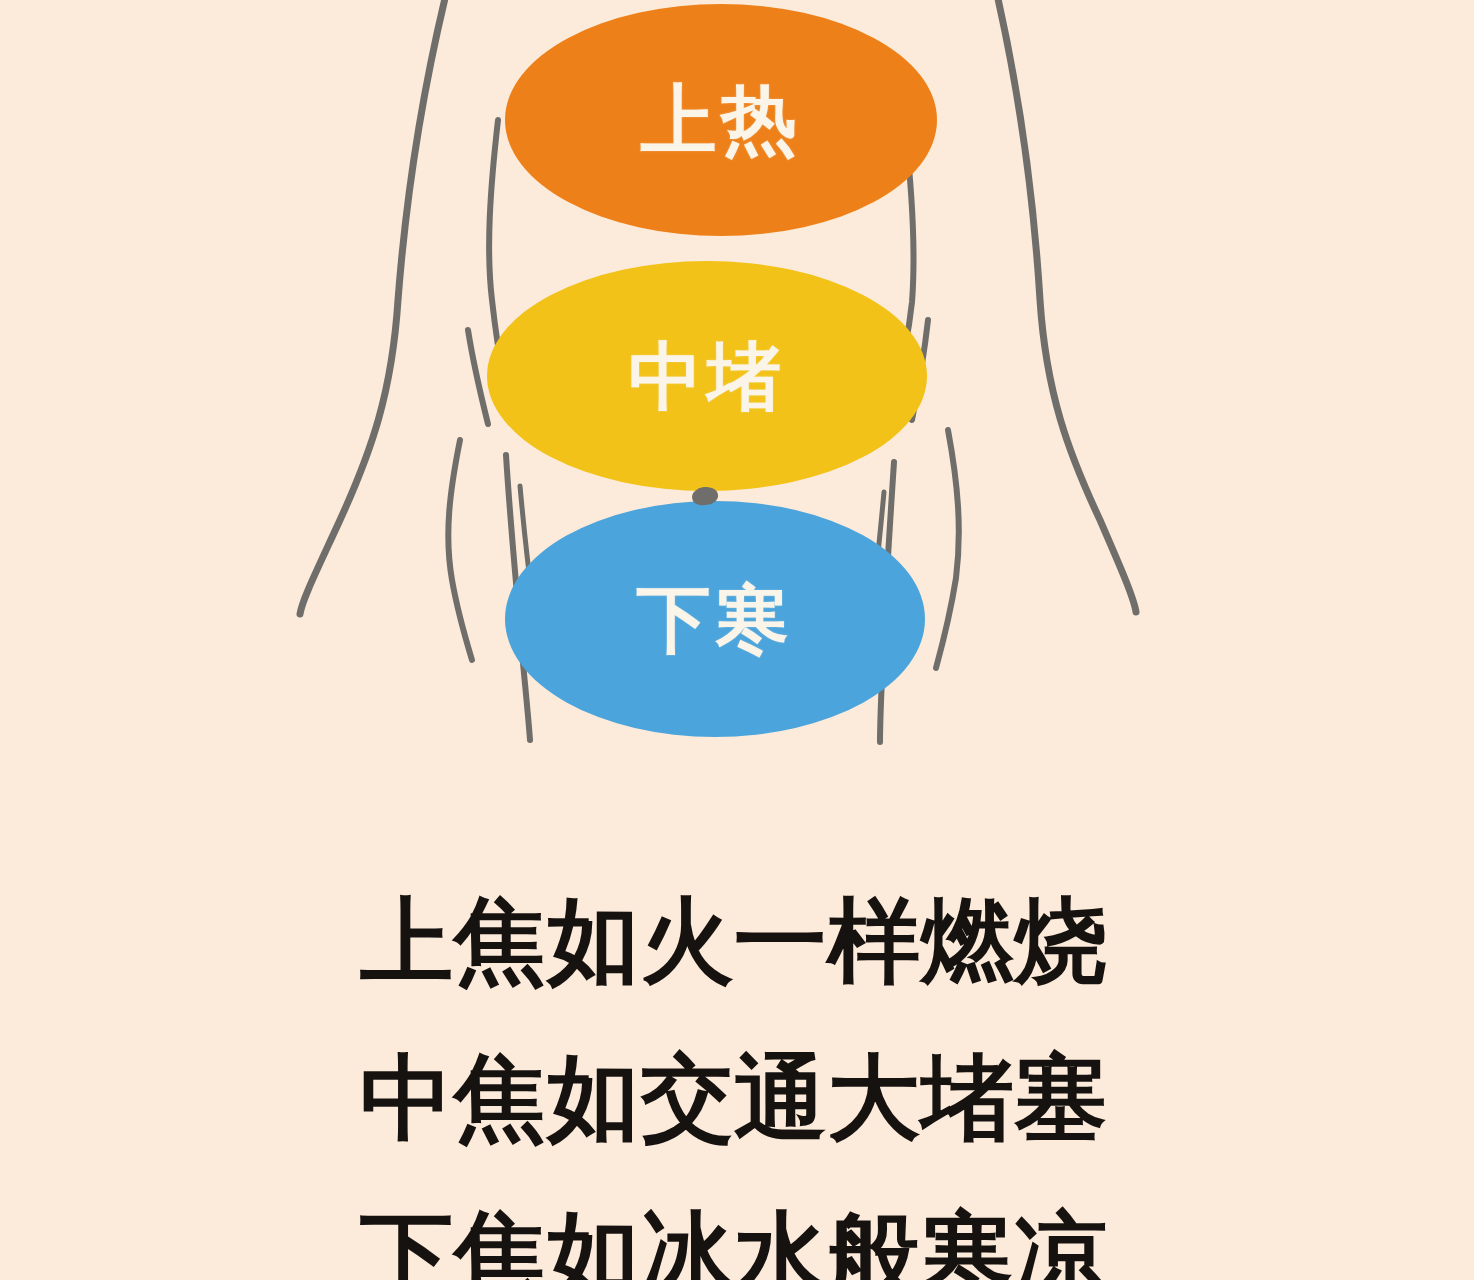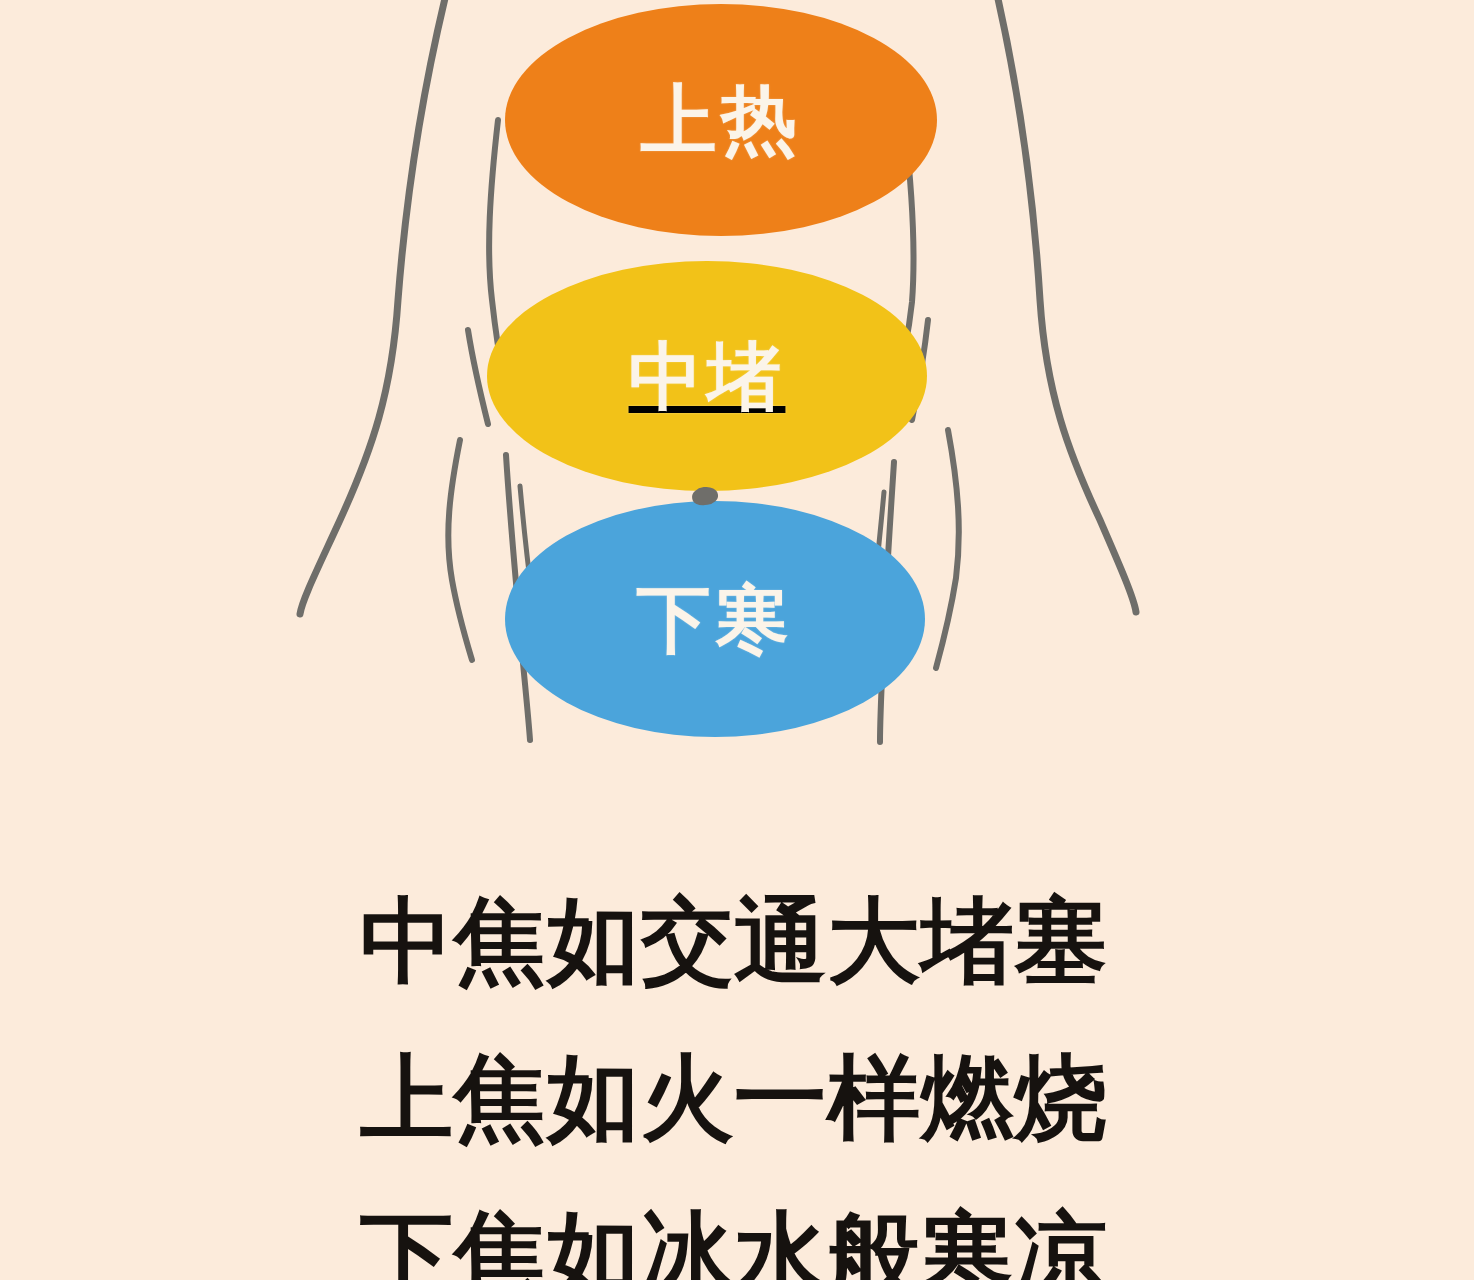--- a/index.html
+++ b/index.html
@@ -56,21 +56,20 @@
     background: #ee8019;
   }
   #zone-upper .zone-label { font-size: 76px; }
 
   #zone-middle {
     left: 487px;
     top: 261px;
     width: 440px;
     height: 230px;
     background: #f2c218;
-    text-decoration: underline;
   }
   #zone-middle .zone-label { font-size: 74px; }
 
   #zone-lower {
     left: 505px;
     top: 501px;
     width: 420px;
     height: 236px;
     background: #4ba4db;
   }
@@ -146,18 +145,18 @@
     <span class="zone-label">中堵</span>
   </div>
 
   <div class="zone" id="zone-lower">
     <span class="zone-label">下寒</span>
   </div>
 
   <div id="navel"></div>
 
   <div id="caption">
+    <div class="caption-line">上焦如火一样燃烧</div>
     <div class="caption-line">中焦如交通大堵塞</div>
-    <div class="caption-line">上焦如火一样燃烧</div>
     <div class="caption-line">下焦如冰水般寒凉</div>
   </div>
 
 </div>
 
 </body></html>

